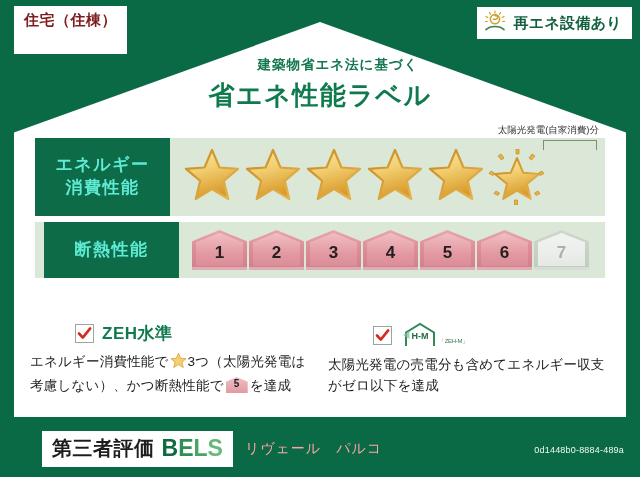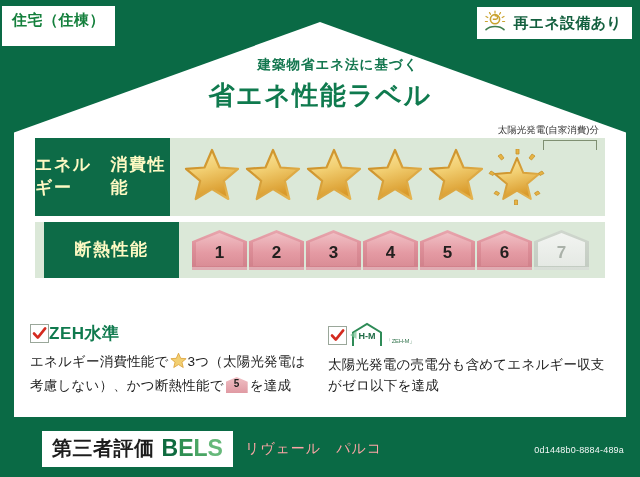--- a/index.html
+++ b/index.html
@@ -20,25 +20,25 @@
   
   #house-body{
     position:absolute;
     left:14px; top:22px; width:612px; height:395px;
     background:#ffffff;
     clip-path: polygon(0% 28%, 50% 0%, 100% 28%, 100% 100%, 0% 100%);
   }
 
   
   #housing-type{
-    position:absolute; left:2px; top:6px;
+    position:absolute; left:14px; top:6px;
     background:#ffffff;
-    color:#15803d;
+    color:#7f1d1d;
     font-size:15px; font-weight:bold;
-    padding:5px 10px 16px 10px;
+    padding:5px 10px 24px 10px;
     letter-spacing:.5px;
     z-index:6;
   }
 
   
   #renew-chip{
     position:absolute; right:8px; top:7px;
     background:#ffffff;
     display:flex; align-items:center; gap:6px;
     padding:3px 10px 3px 6px;
@@ -69,22 +69,22 @@
   }
   .perf-row{
     display:flex; align-items:stretch;
     background:#dbe8d8;
     height:78px;
   }
   .perf-row.insul{ height:56px; margin-top:6px;padding-left:9px; }
   .perf-label{
     width:135px; flex:0 0 135px;
     background:#0d6b47;
-    color:#fef9c3;
-    display:flex; flex-direction:row;
+    color:#5eead4;
+    display:flex; flex-direction:column;
     align-items:center; justify-content:center;
     font-size:17px; font-weight:bold; letter-spacing:1.5px;
     line-height:1.35;
   }
   .perf-label.one-line{ font-size:17px; }
   .perf-value{
     flex:1; position:relative;
     display:flex; align-items:center;
   }
 
@@ -144,22 +144,23 @@
   }
   .ins-badge.off .num{ color:#aab1a9; }
 
   
   #ach-area{
     position:absolute; left:30px; top:322px; width:582px;
     display:flex; gap:14px; z-index:5;
   }
   .ach-col{ width:284px; }
   .ach-head{
-    display:flex; align-items:center; 
+    display:flex; align-items:center; gap:8px;
     margin-bottom:7px;
+    margin-left:45px;
   }
   .chk{
     width:19px; height:19px; flex:0 0 19px;
     border:1.5px solid #9aa79a; background:#fff;
     position:relative;
   }
   .ach-title{
     font-size:17px; font-weight:bold; color:#0f7a4e; letter-spacing:.5px;
   }
   .ach-desc{

